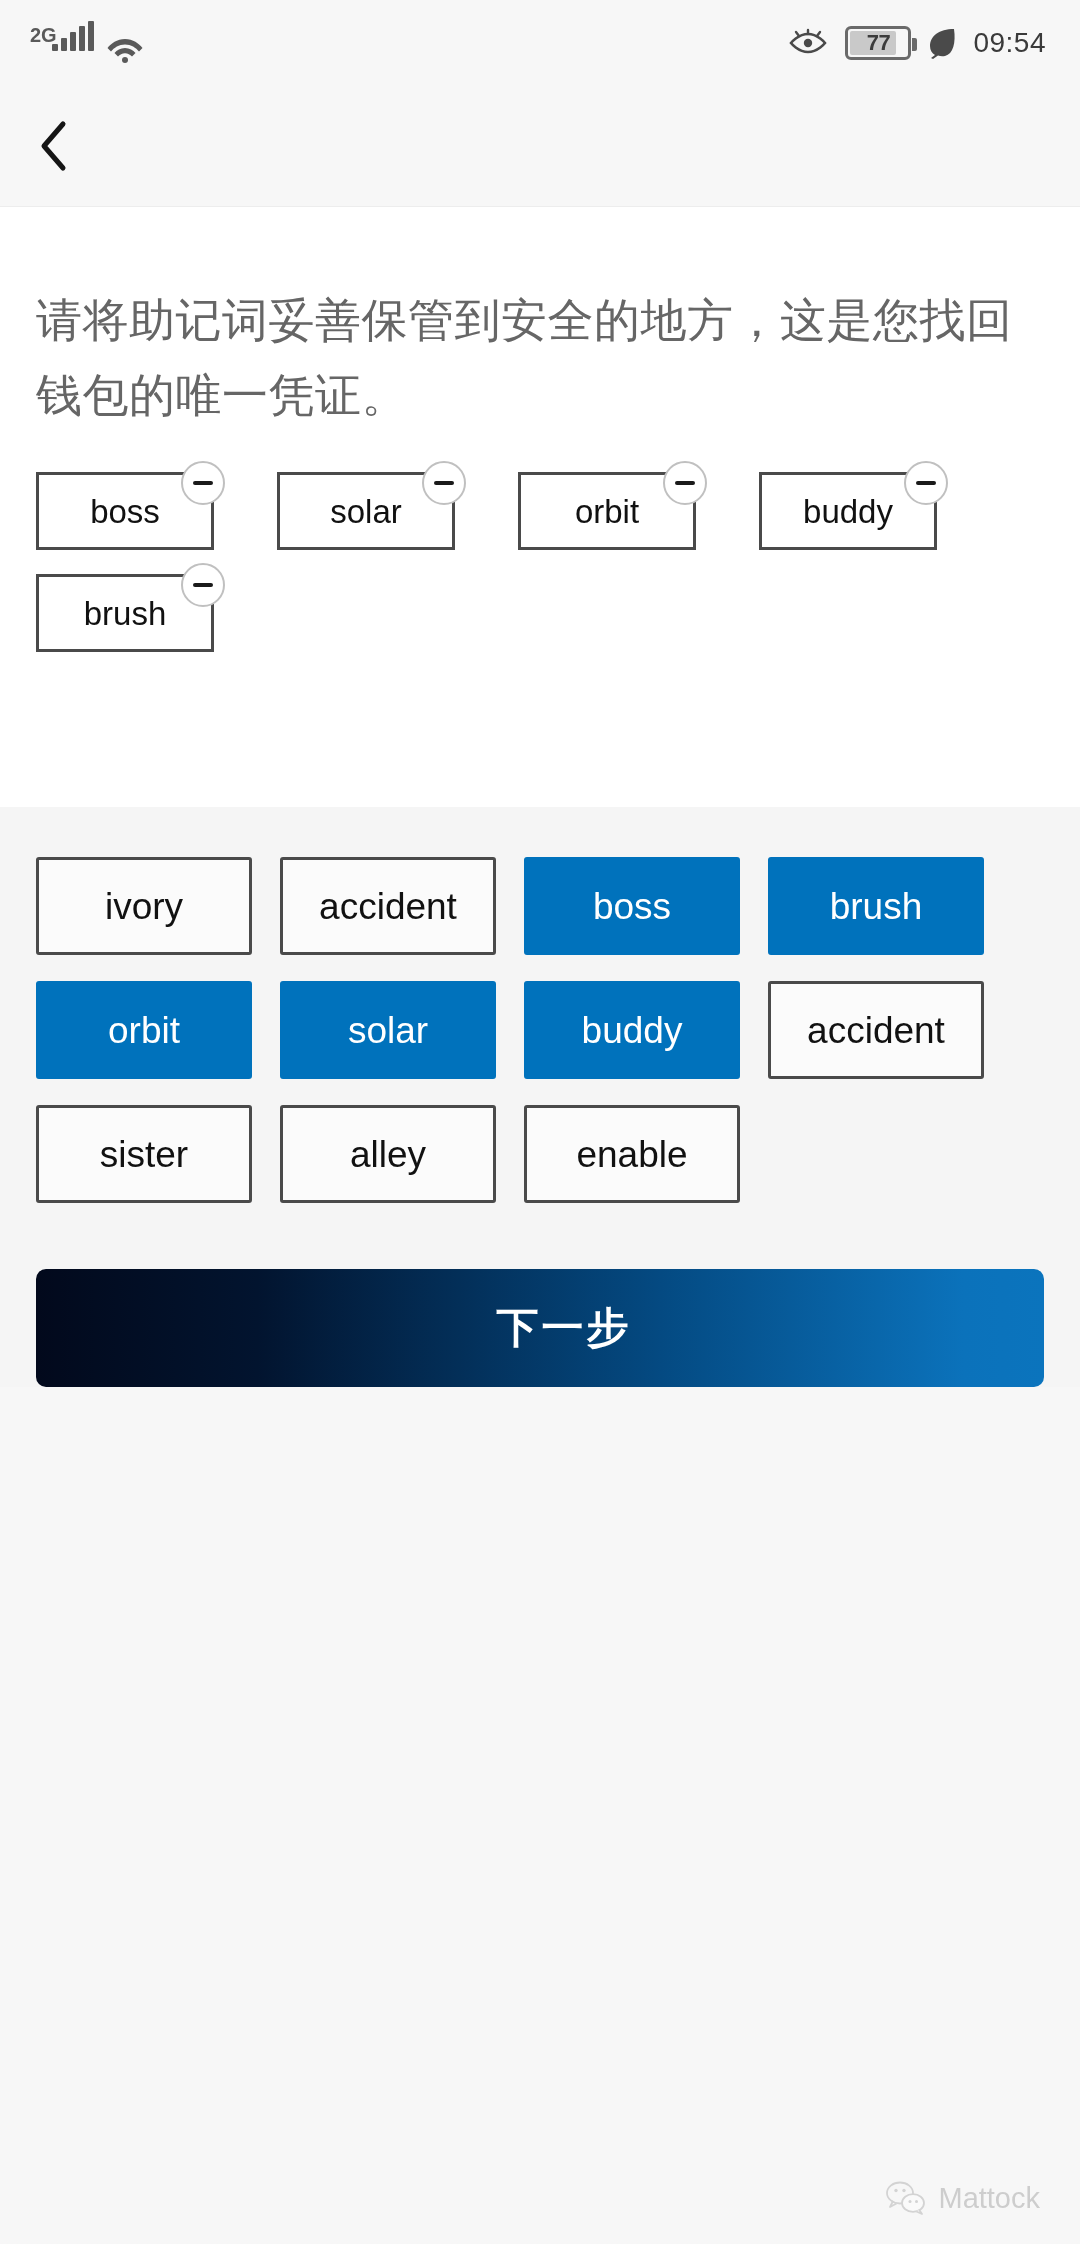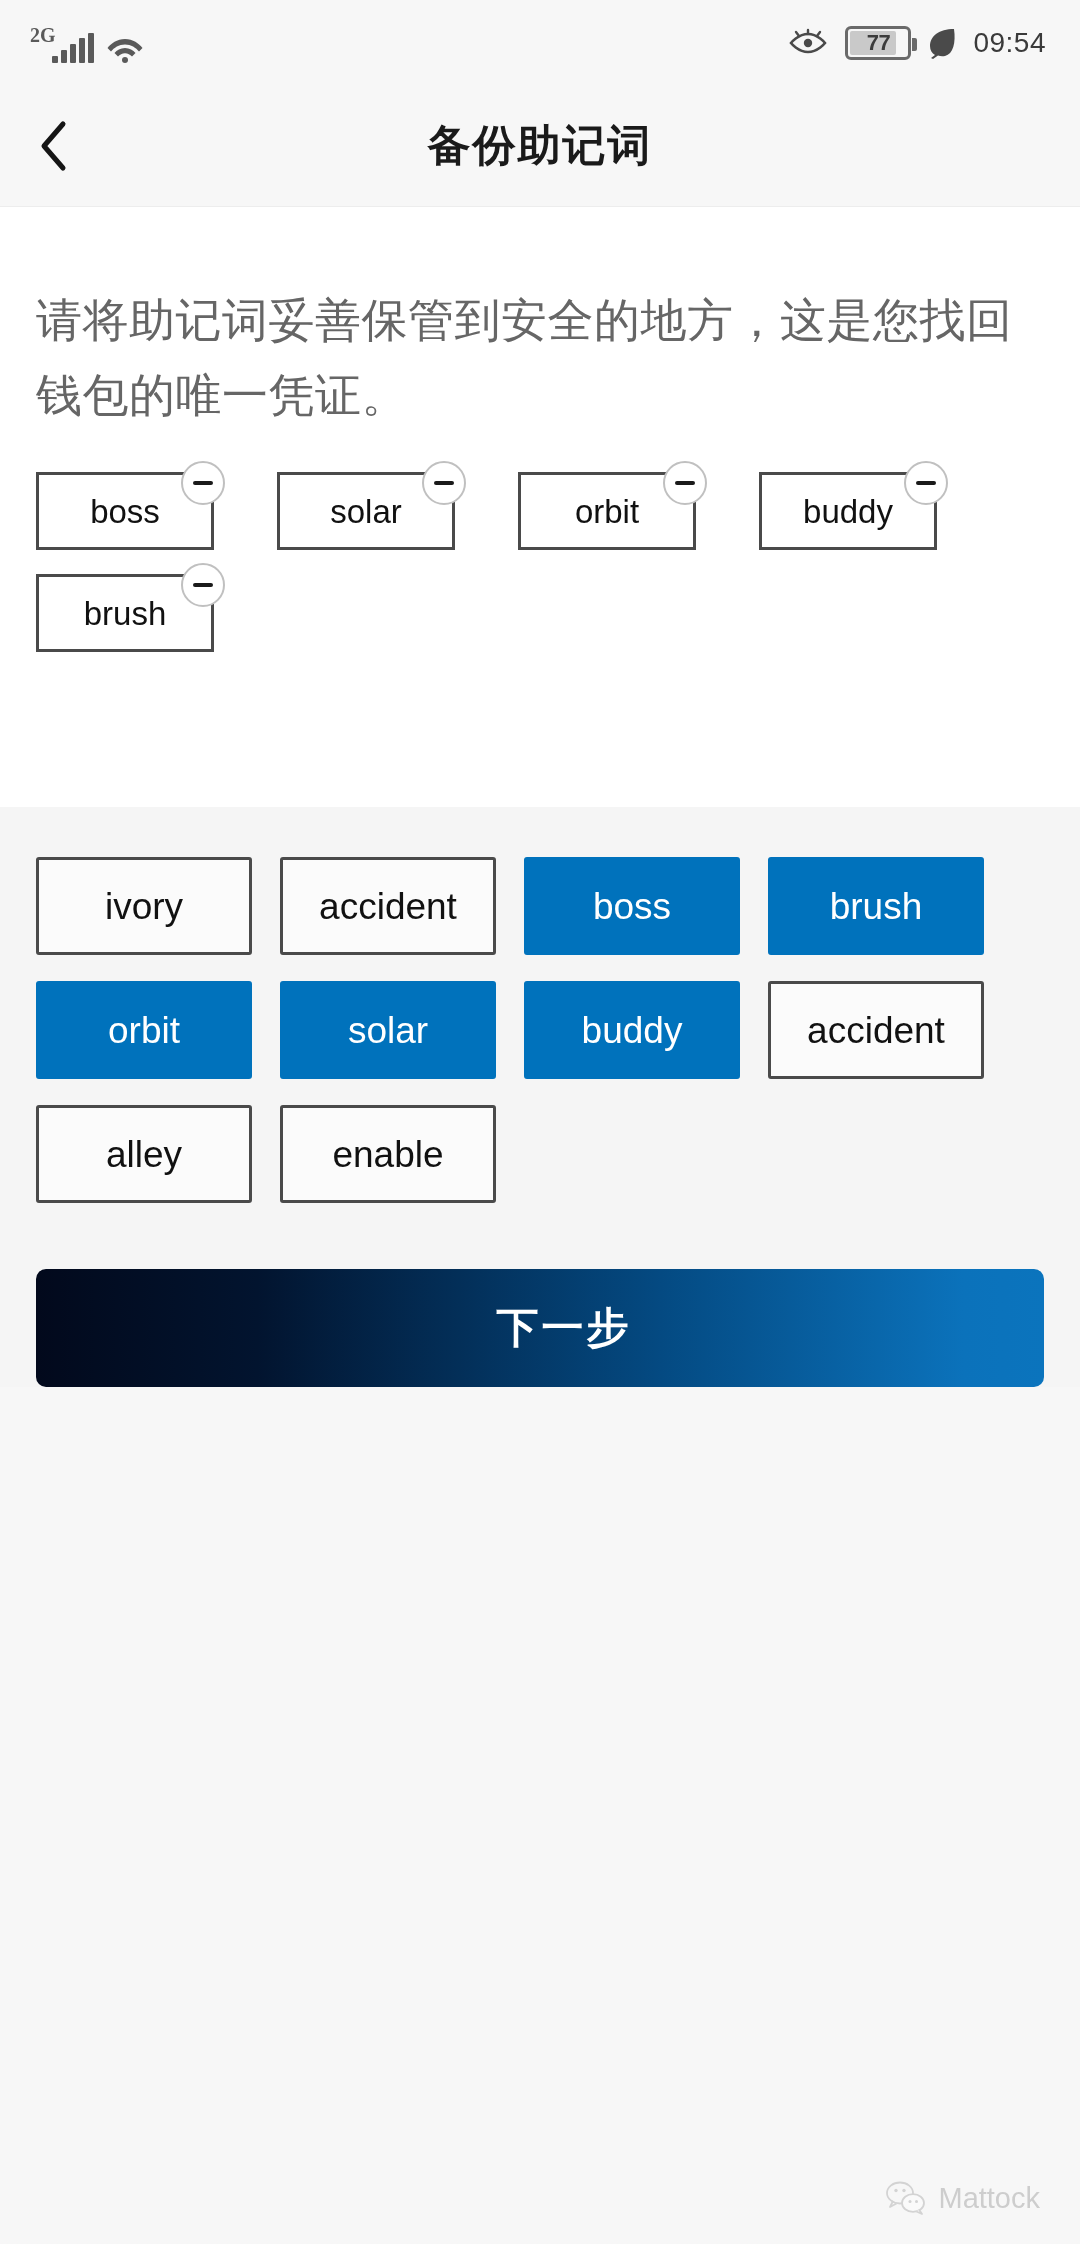--- a/index.html
+++ b/index.html
@@ -25,24 +25,22 @@
     padding: 0 34px 0 30px;
     box-sizing: border-box;
   }
   .status-left {
     display: flex;
     align-items: flex-end;
     gap: 12px;
   }
   .net-group {
     display: flex;
-    align-items: flex-end;
     position: relative;
     height: 40px;
-    font-family: Liberation Serif, serif;
   }
   .net-label {
     font-size: 20px;
     font-weight: bold;
     color: #5a5a5a;
     line-height: 1;
     position: absolute;
     top: 2px;
     left: 0;
   }
@@ -341,21 +339,20 @@
 </div>
 
 <div class="header">
   <div class="back-btn">
     <span>
       <svg class="chevron-left" viewBox="0 0 34 52">
         <path d="M26 4 L7 26 L26 48" fill="none" stroke="#151515" stroke-width="5" stroke-linecap="round" stroke-linejoin="round"></path>
       </svg>
     </span>
   </div>
-  <div class="page-title">备份助记词</div>
 </div>
 
 <div class="top-panel">
   <div class="instruction">请将助记词妥善保管到安全的地方，这是您找回钱包的唯一凭证。</div>
   <div class="selected-area">
       <div class="chip">
         <span class="chip-label">boss</span>
         <div class="chip-remove">
           <span></span>
         </div>
@@ -405,20 +402,23 @@
         <span class="pool-label">orbit</span>
       </div>
       <div class="pool-word selected">
         <span class="pool-label">solar</span>
       </div>
       <div class="pool-word selected">
         <span class="pool-label">buddy</span>
       </div>
       <div class="pool-word unselected">
         <span class="pool-label">accident</span>
+      </div>
+      <div class="pool-word unselected">
+        <span class="pool-label">sister</span>
       </div>
       <div class="pool-word unselected">
         <span class="pool-label">alley</span>
       </div>
       <div class="pool-word unselected">
         <span class="pool-label">enable</span>
       </div>
     </div>
   <div class="cta-wrap">
     <div class="cta-button">

